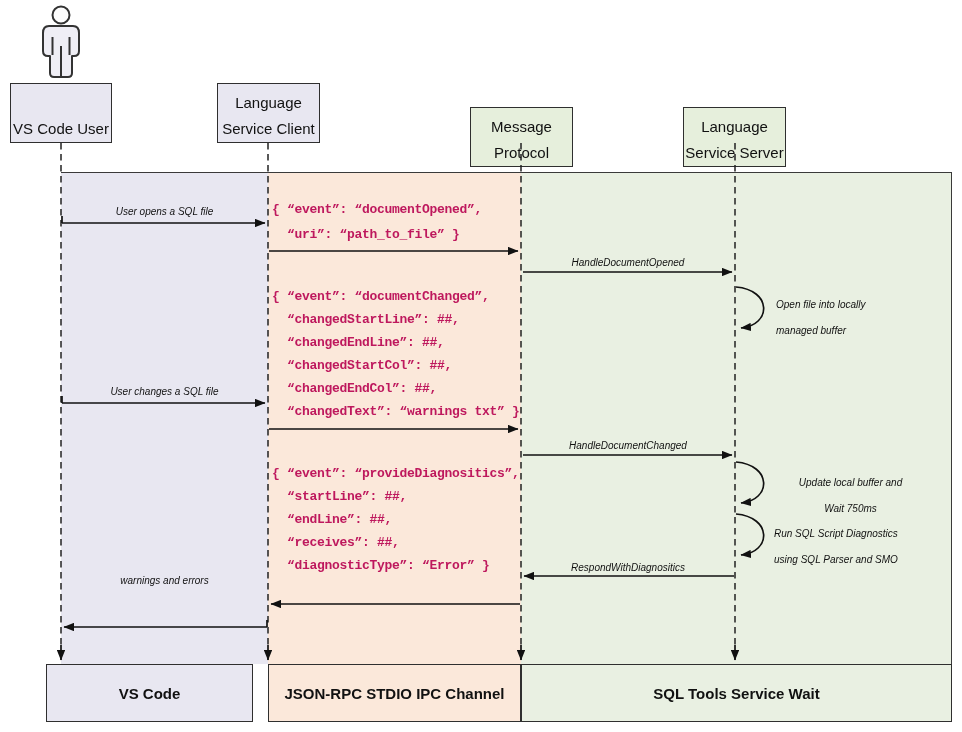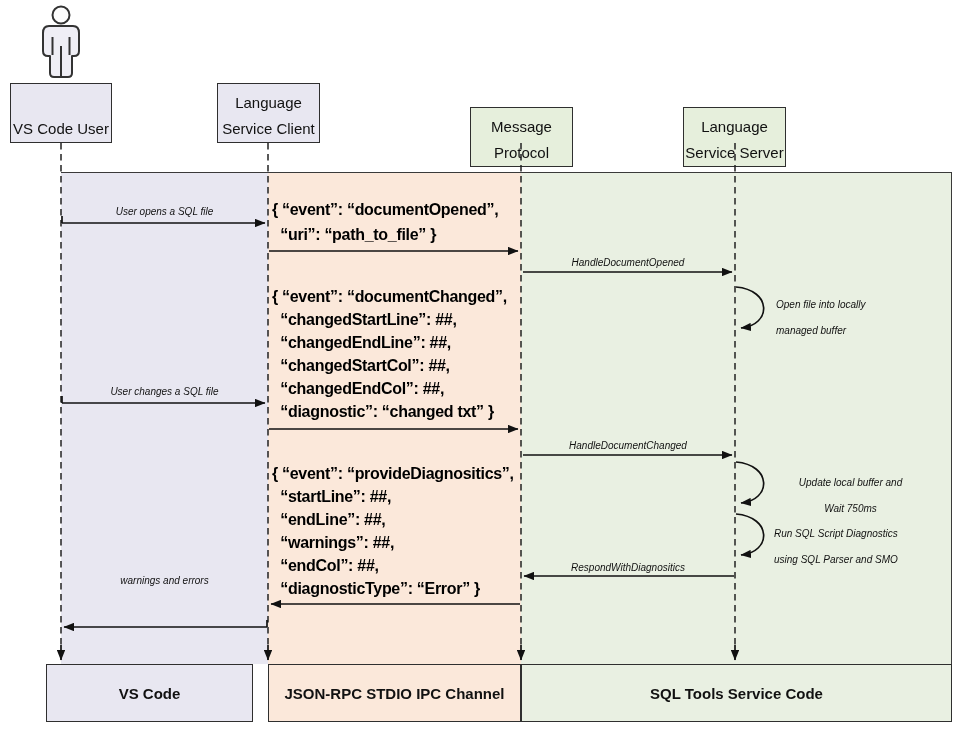--- a/index.html
+++ b/index.html
@@ -35,22 +35,22 @@
   .fbox.lavender{background:#e8e7f1;}
   .fbox.peach{background:#fbe8da;}
   .fbox.green{background:#e9f0e2;}
   
   .lbl{
     position:absolute;font-style:italic;font-size:10px;line-height:25.5px;
     white-space:nowrap;
   }
   .lbl.center{text-align:center;}
   .mono{
-    position:absolute;font-family:Liberation Sans, sans-serif;font-size:16px;
-    font-weight:600;letter-spacing:-0.3px;color:#000000;
+    position:absolute;font-family:Liberation Mono, monospace;font-size:13px;
+    font-weight:600;letter-spacing:-0.3px;color:#be185d;
   }
   .mono .line{white-space:pre;height:23px;line-height:23px;}
   .mono.wide .line{height:25px;line-height:25px;}
   #overlay{position:absolute;left:0;top:0;pointer-events:none;}
 </style>
 </head>
 <body>
 
 <div id="stage">
 
@@ -76,21 +76,21 @@
     <div>Service Server</div>
   </div>
 
   <div class="fbox lavender" style="left:46px;width:207px;">
     <div>VS Code</div>
   </div>
   <div class="fbox peach" style="left:268px;width:253px;">
     <div>JSON-RPC STDIO IPC Channel</div>
   </div>
   <div class="fbox green" style="left:521px;width:431px;">
-    <div>SQL Tools Service Code</div>
+    <div>SQL Tools Service Wait</div>
   </div>
 
   <svg id="overlay" width="962" height="732" viewBox="0 0 962 732">
     <defs>
       <marker id="arr" viewBox="0 0 10 8" refX="9.5" refY="4" markerWidth="10.5" markerHeight="8.5" orient="auto-start-reverse" markerUnits="userSpaceOnUse">
         <path d="M0,0 L10,4 L0,8 z" fill="#111"></path>
       </marker>
     </defs>
 
     <g stroke="#333" fill="#efeef5" stroke-width="2">
@@ -163,24 +163,23 @@
   <div class="mono wide" style="left:272px;top:197px;">
     <div class="line">{ “event”: “documentOpened”,</div>
     <div class="line">  “uri”: “path_to_file” }</div>
   </div>
   <div class="mono" style="left:272px;top:285px;">
     <div class="line">{ “event”: “documentChanged”,</div>
     <div class="line">  “changedStartLine”: ##,</div>
     <div class="line">  “changedEndLine”: ##,</div>
     <div class="line">  “changedStartCol”: ##,</div>
     <div class="line">  “changedEndCol”: ##,</div>
-    <div class="line">  “diagnostic”: “changed txt” }</div>
+    <div class="line">  “changedText”: “warnings txt” }</div>
   </div>
   <div class="mono" style="left:272px;top:462px;">
     <div class="line">{ “event”: “provideDiagnositics”,</div>
     <div class="line">  “startLine”: ##,</div>
     <div class="line">  “endLine”: ##,</div>
-    <div class="line">  “warnings”: ##,</div>
-    <div class="line">  “endCol”: ##,</div>
+    <div class="line">  “receives”: ##,</div>
     <div class="line">  “diagnosticType”: “Error” }</div>
   </div>
 
 </div>
 
 </body></html>

